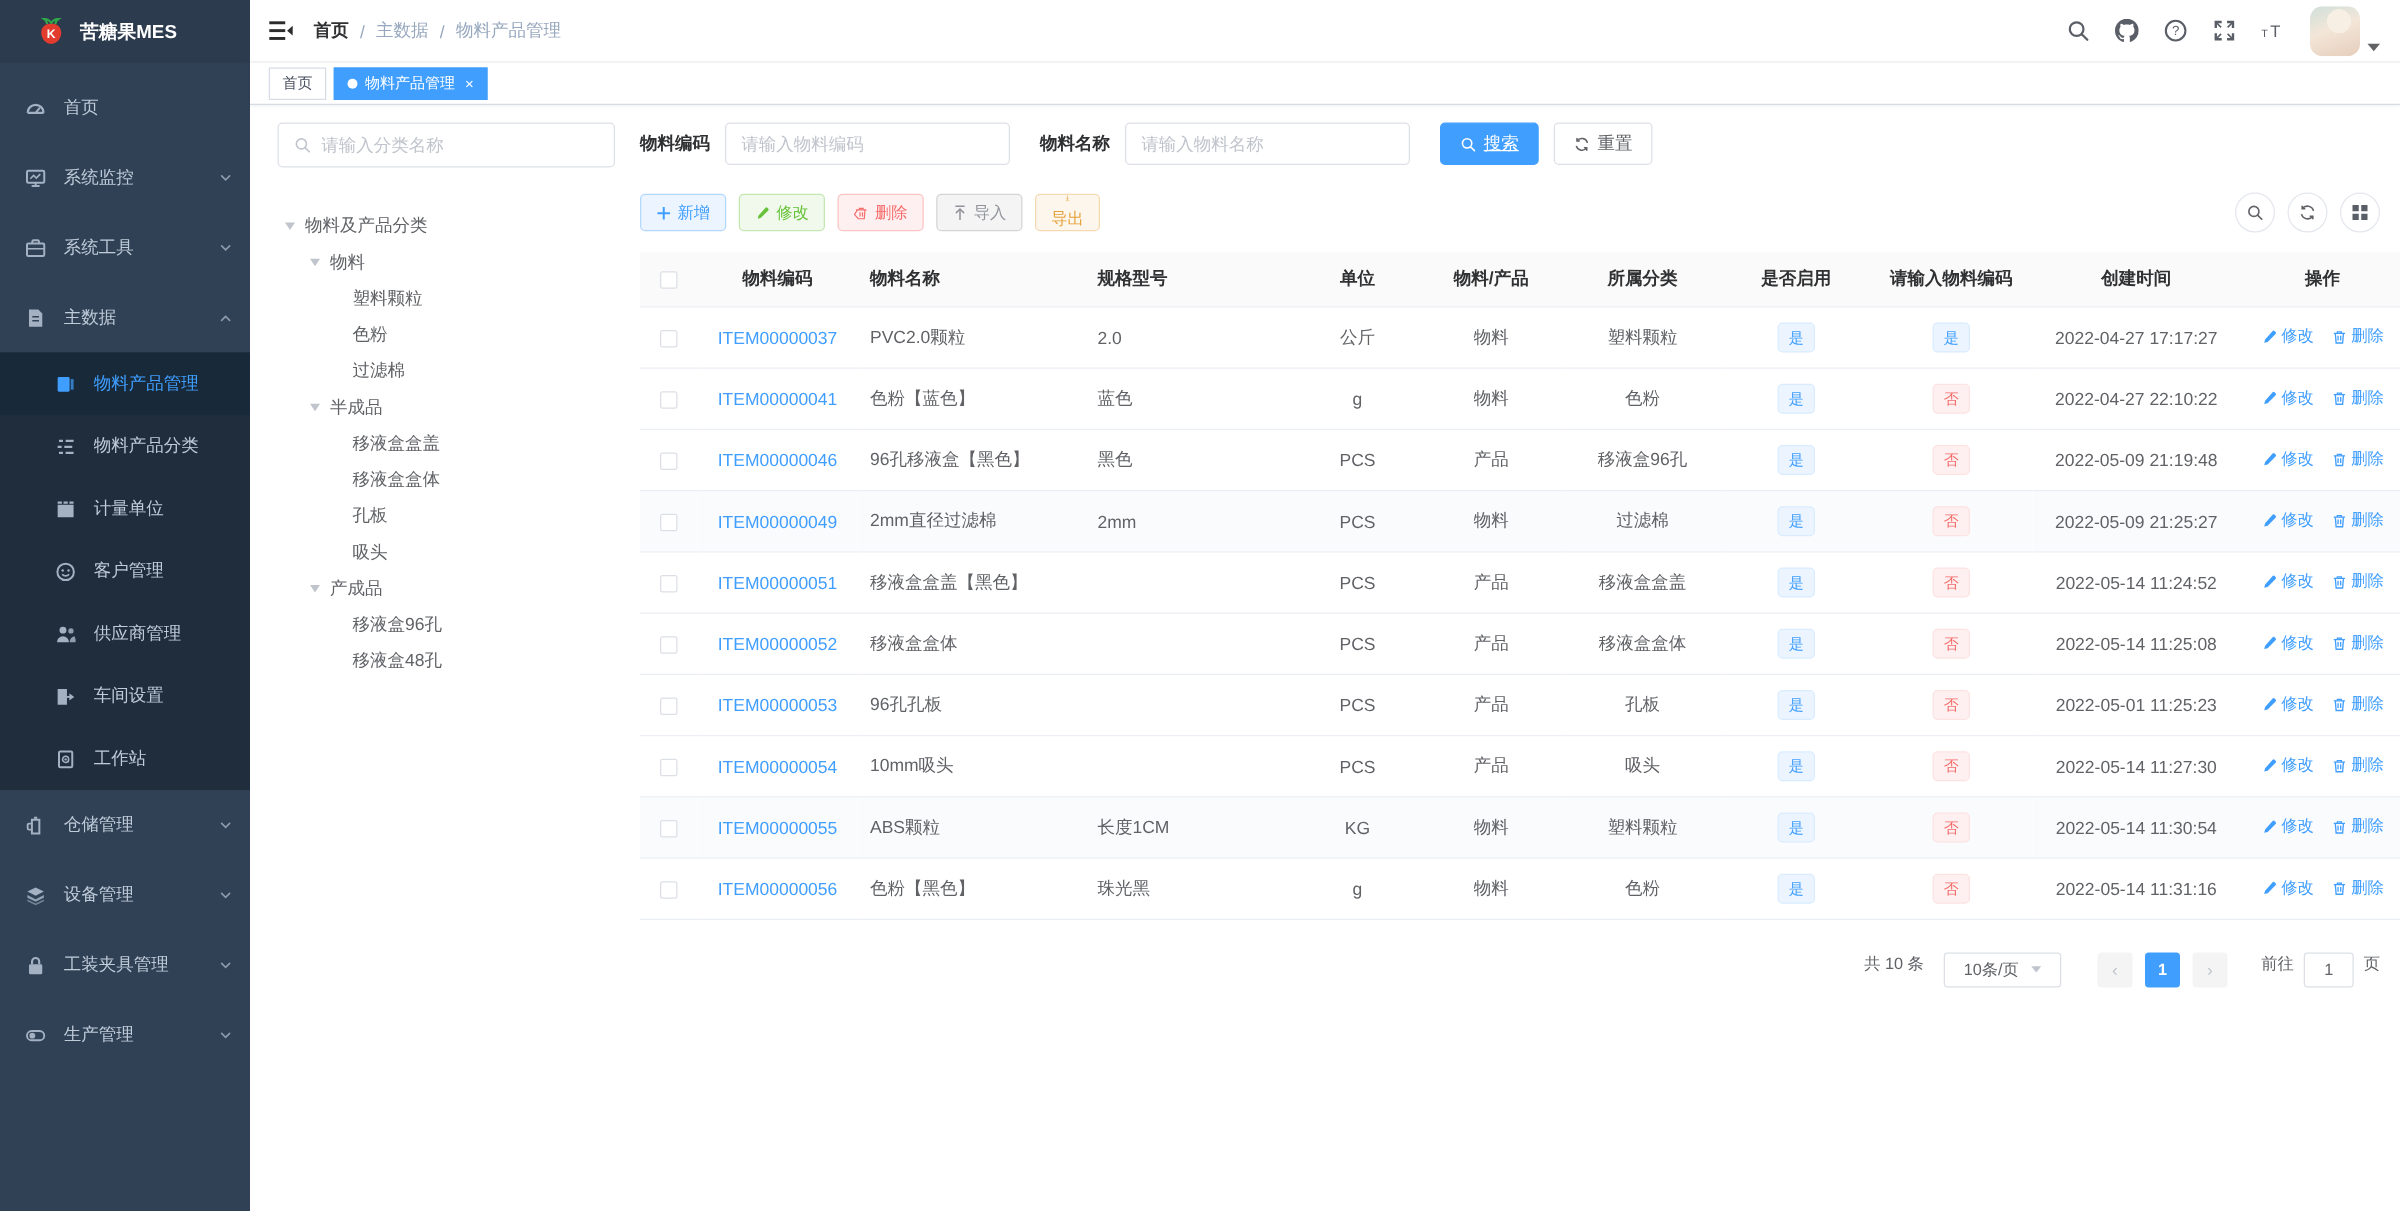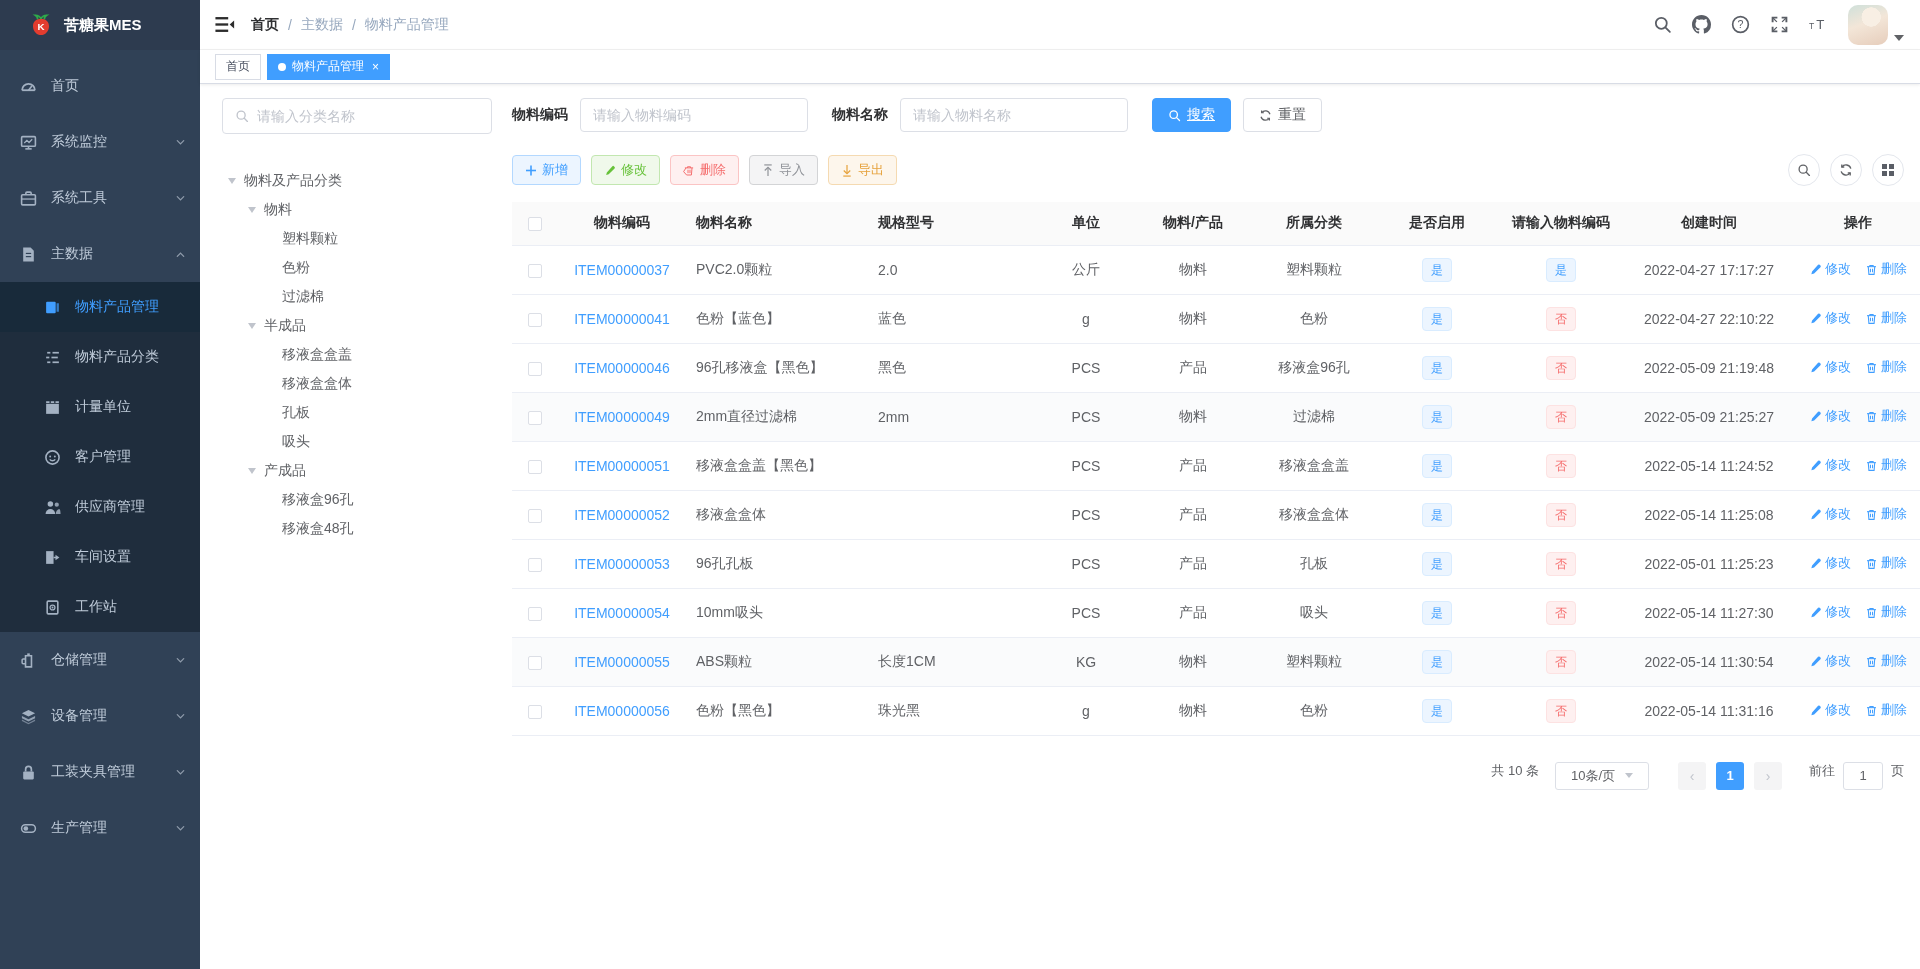--- a/index.html
+++ b/index.html
@@ -79,21 +79,21 @@
   .btn-search { background:#409eff; border:1px solid #409eff; color:#fff; margin-right:12px;text-decoration:underline; }
   .btn-reset { background:#fff; border:1px solid #dcdfe6; color:#606266; }
 
   .action-row { display:flex; align-items:center; margin-bottom:16px; flex-shrink:0; }
   .btn-sm { height:30px; border-radius:4px; padding:0 12px; font-size:13px; display:inline-flex; align-items:center; gap:5px; margin-right:10px; cursor:pointer; border:1px solid; font-family:inherit; }
   .btn-sm svg { width:12px; height:13px; }
   .btn-add    { background:#ecf5ff; border-color:#b3d8ff; color:#409eff; }
   .btn-edit   { background:#f0f9eb; border-color:#c2e7b0; color:#67c23a; }
   .btn-delete { background:#fef0f0; border-color:#fbc4c4; color:#f56c6c; }
   .btn-import { background:#f4f4f5; border-color:#d3d4d6; color:#909399; }
-  .btn-export { background:#fdf6ec; border-color:#f5dab1; color:#e6a23c; }
+  .btn-export { background:#fdf6ec; border-color:#f5dab1; color:#e6a23c;flex-direction:column; }
   .right-tools { margin-left:auto; display:flex; gap:10px; }
   .tool-btn { width:32px; height:32px; border:1px solid #e4e7ed; border-radius:50%; background:#fff; display:flex; align-items:center; justify-content:center; color:#606266; cursor:pointer; }
   .tool-btn svg { width:14px; height:14px; }
   .tool-btn .dark { color:#5a5e66; }
 
   table { width:100%; table-layout:fixed; border-collapse:collapse; font-size:14px; color:#606266; }
   th { height:43px; font-weight:bold; color:#303133; background:#fafafa; border-bottom:1px solid #ebeef5; padding:0 10px; }
   td { height:49px; border-bottom:1px solid #ebeef5; padding:0 10px; background:#fff; overflow:hidden; white-space:nowrap; text-overflow:ellipsis; }
   tr.striped td { background:#fafbfc; }
   .al { text-align:left; } .ac { text-align:center; }

